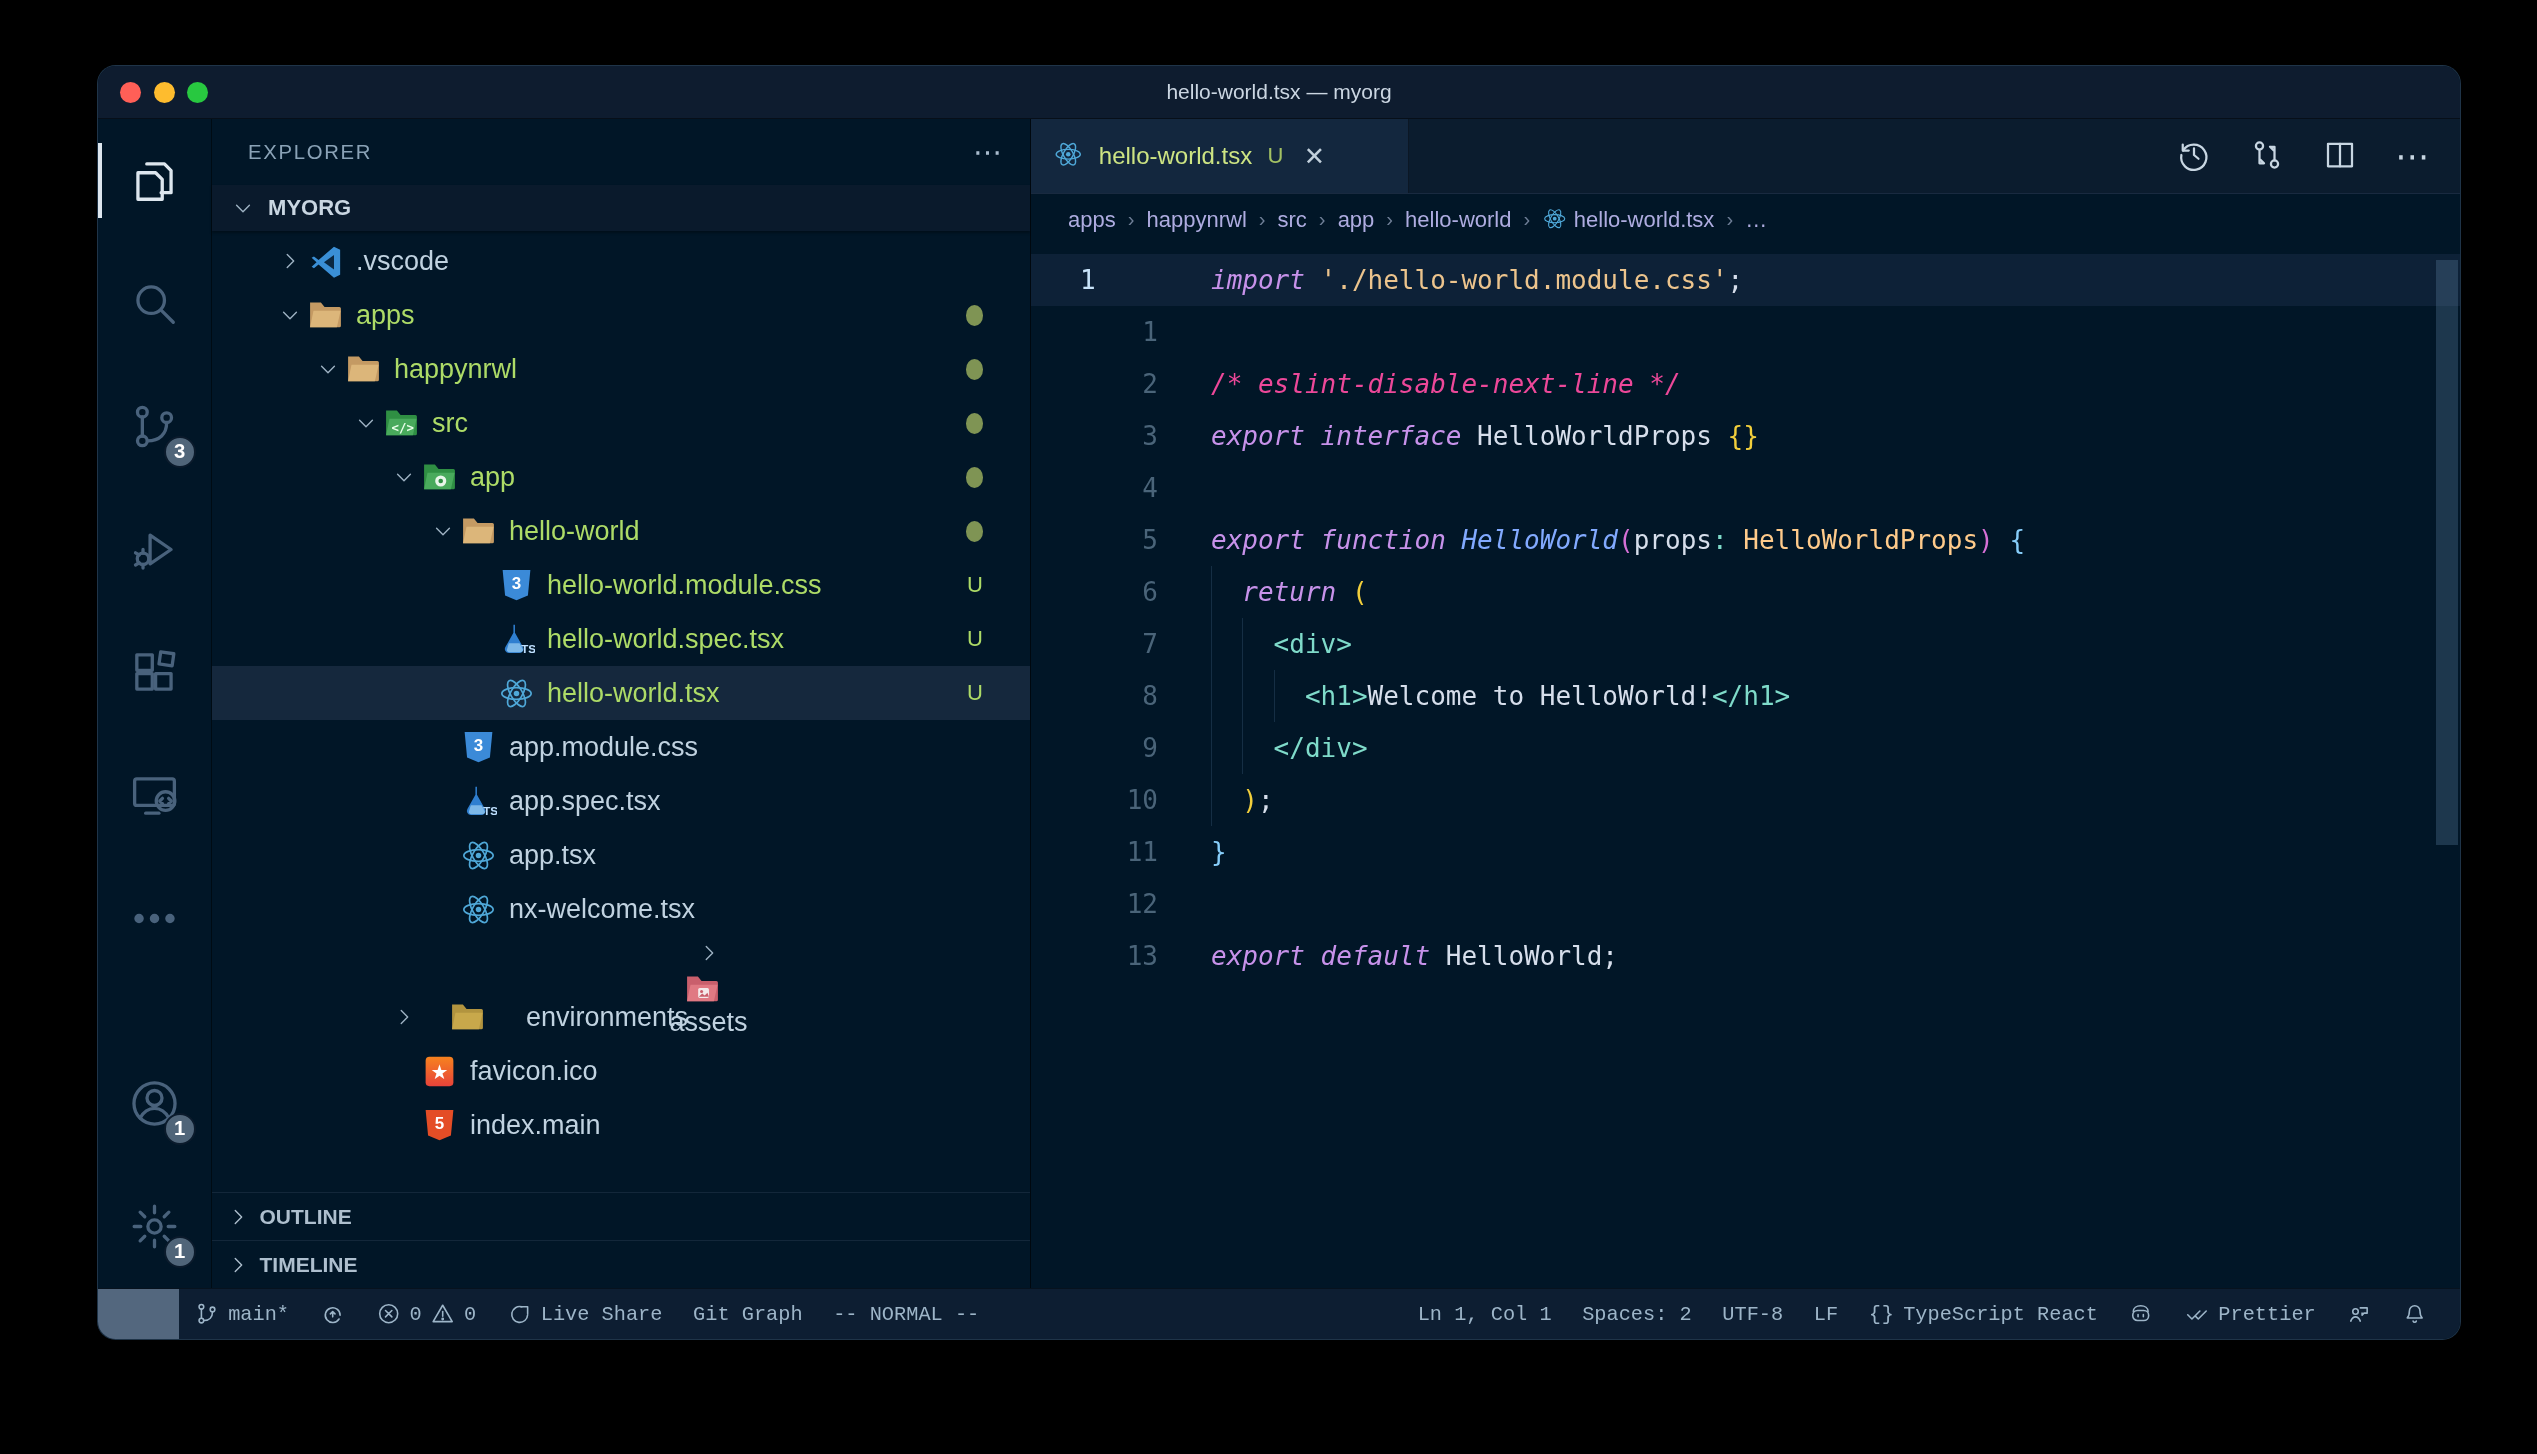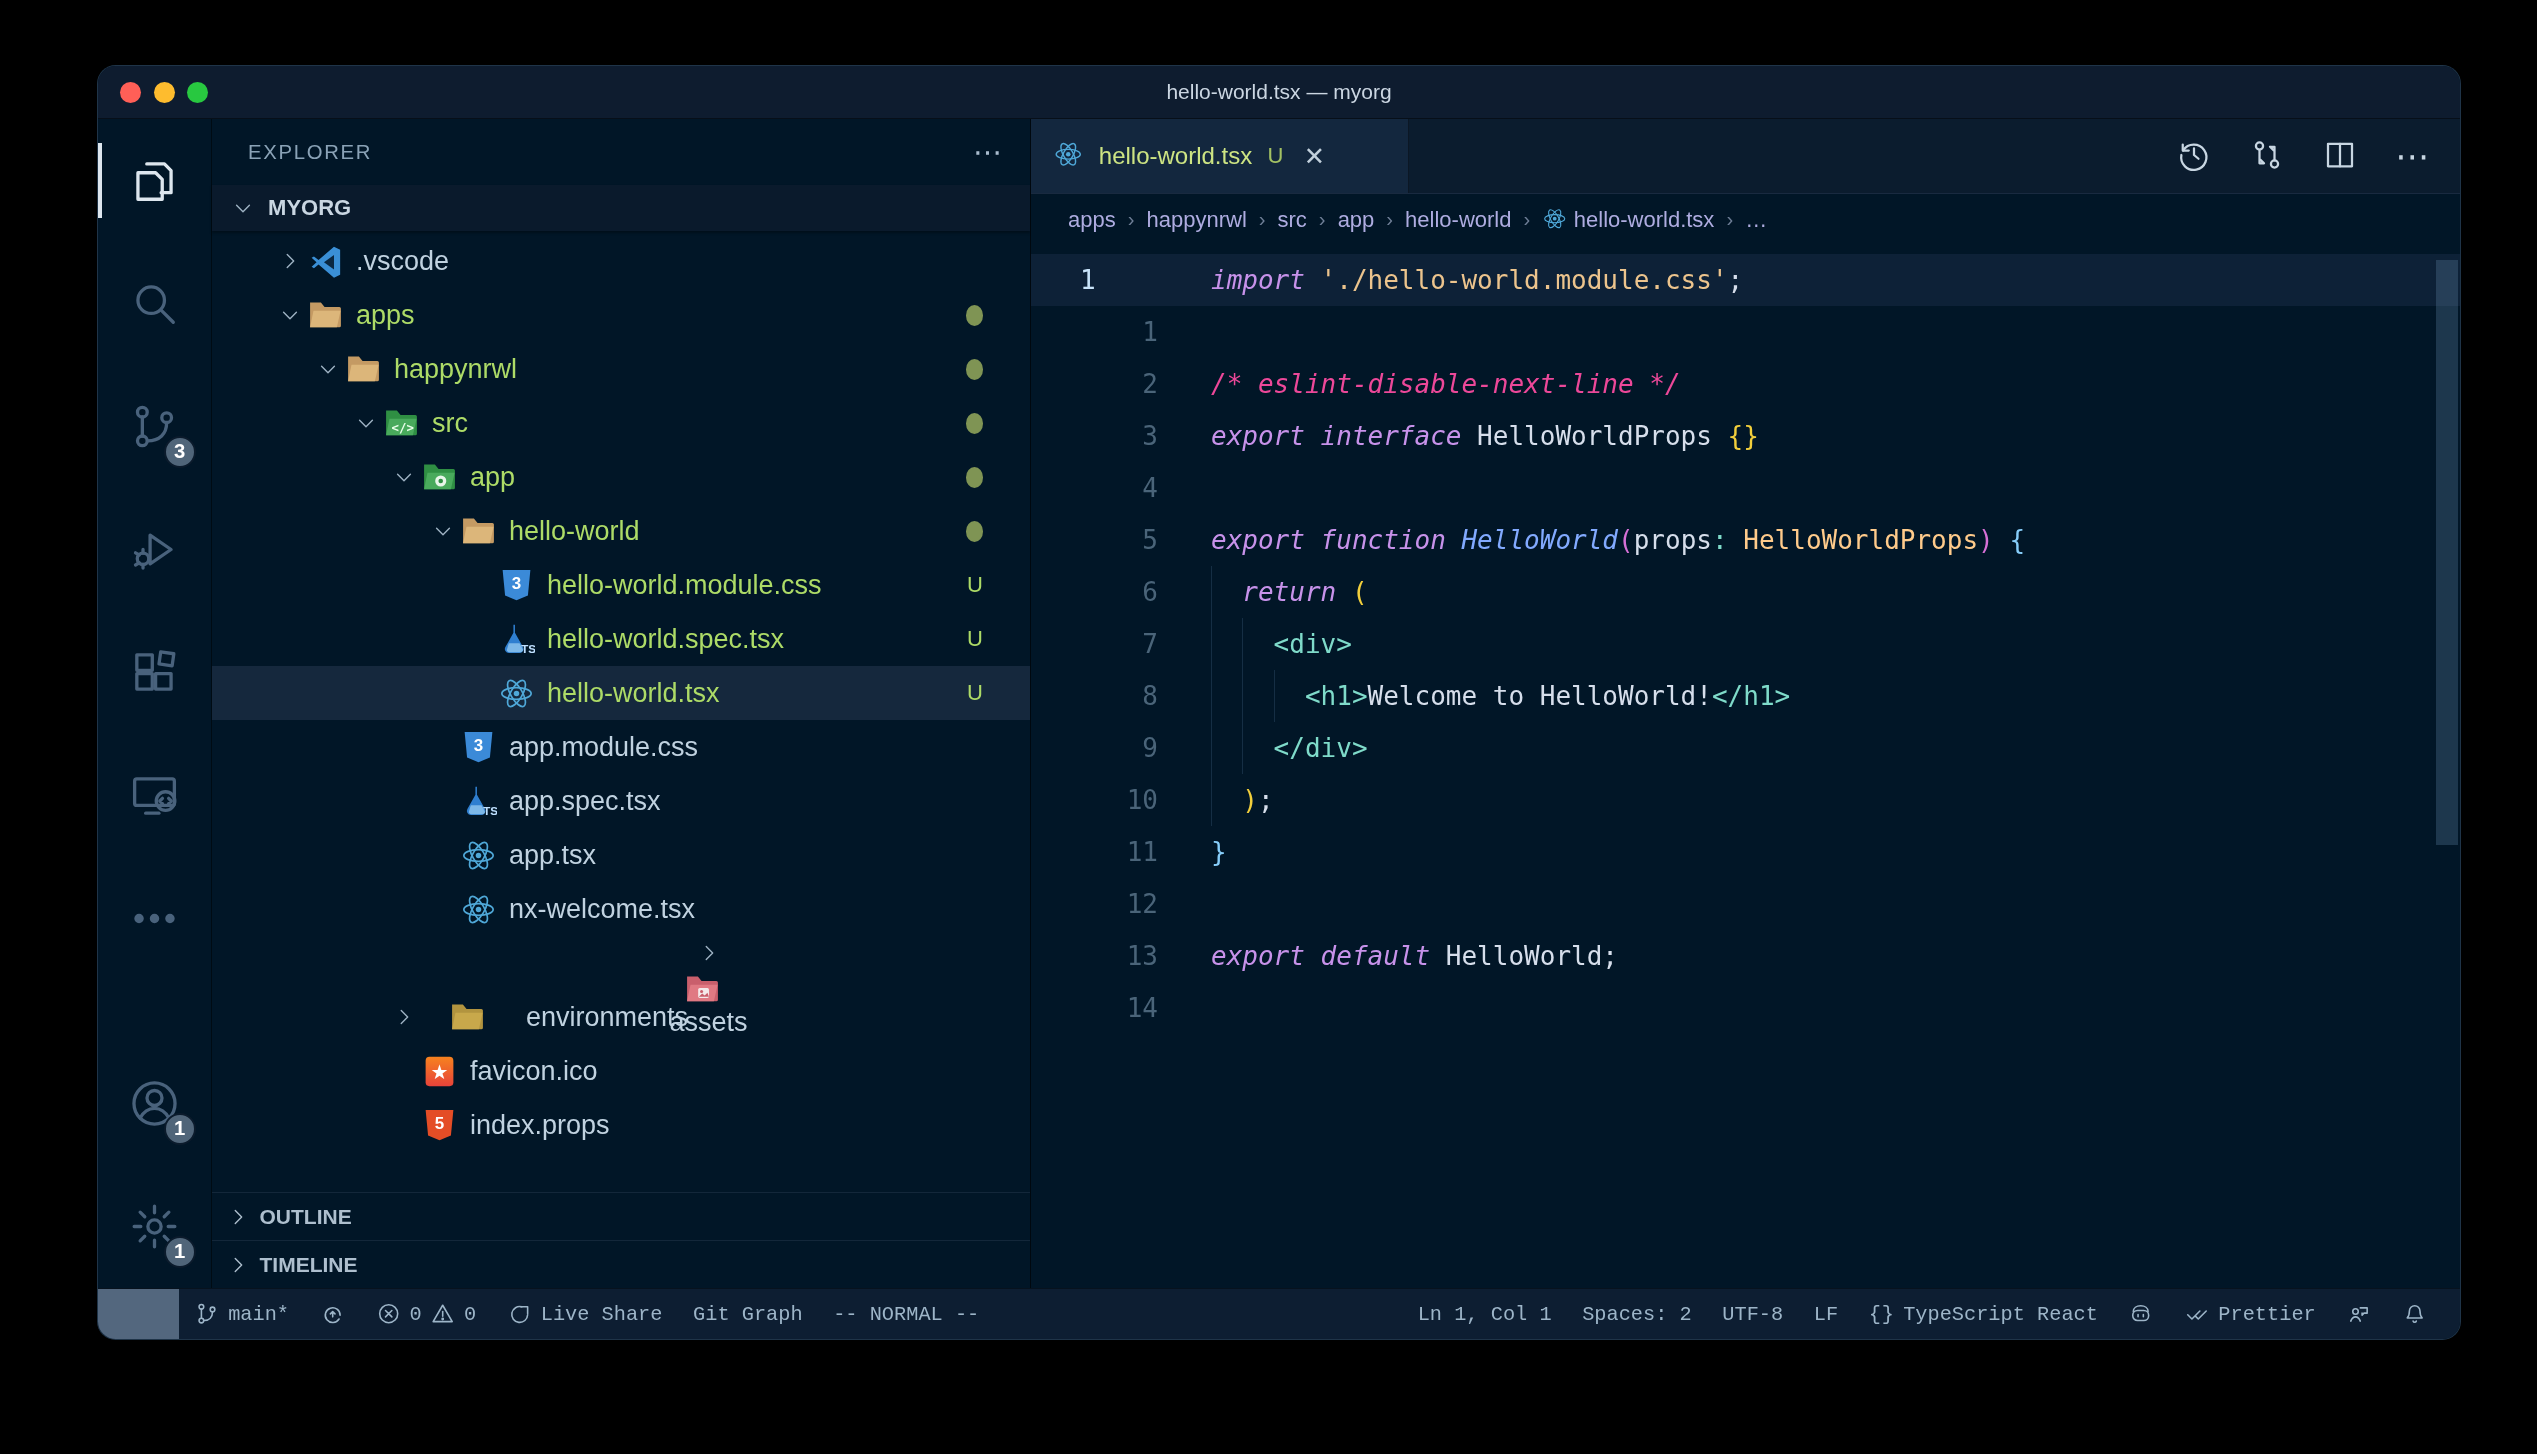--- a/index.html
+++ b/index.html
@@ -464,21 +464,21 @@
             <span class="tree-label">favicon.ico</span>
           </div>
           <div class="tree-row" style="padding-left: 175px;">
             <span class="tree-chev"></span>
             <span class="tree-icon">
               <svg viewBox="0 0 24 24">
                 <polygon points="3,2 21,2 19.4,18.5 12,21.5 4.6,18.5" fill="#e44d26"></polygon>
                 <text x="12" y="14.5" font-size="11" font-weight="bold" fill="#fff" text-anchor="middle" font-family="Liberation Sans,sans-serif">5</text>
               </svg>
             </span>
-            <span class="tree-label">index.props</span>
+            <span class="tree-label">index.main</span>
           </div>
         </div>
       <div id="sb-sections">
           <div class="sb-section">
             <span class="tree-chev">
               <svg viewBox="0 0 24 24" fill="none" stroke="currentColor" stroke-width="1.5" stroke-linecap="round" stroke-linejoin="round">
                 <path d="M9 5l7 7-7 7"></path>
               </svg>
             </span>
             <span>OUTLINE</span>
@@ -554,21 +554,20 @@
             <div class="code-line"><span class="gutter">4</span><span class="line-text"></span></div>
             <div class="code-line"><span class="gutter">5</span><span class="line-text"><span class="tk-kw">export</span><span class="tk-fg"> </span><span class="tk-kw">function</span><span class="tk-fg"> </span><span class="tk-fn">HelloWorld</span><span class="tk-pink">(</span><span class="tk-fg">props</span><span class="tk-teal">:</span><span class="tk-type"> HelloWorldProps</span><span class="tk-pink">)</span><span class="tk-fg"> </span><span class="tk-blue">{</span></span></div>
             <div class="code-line"><span class="gutter">6</span><span class="guide" style="left:calc(180px + 0ch)"></span><span class="line-text"><span class="tk-kw">  return</span><span class="tk-fg"> </span><span class="tk-gold">(</span></span></div>
             <div class="code-line"><span class="gutter">7</span><span class="guide" style="left:calc(180px + 0ch)"></span><span class="guide" style="left:calc(180px + 2ch)"></span><span class="line-text"><span class="tk-teal">    &lt;div&gt;</span></span></div>
             <div class="code-line"><span class="gutter">8</span><span class="guide" style="left:calc(180px + 0ch)"></span><span class="guide" style="left:calc(180px + 2ch)"></span><span class="guide" style="left:calc(180px + 4ch)"></span><span class="line-text"><span class="tk-teal">      &lt;h1&gt;</span><span class="tk-fg">Welcome to HelloWorld!</span><span class="tk-teal">&lt;/h1&gt;</span></span></div>
             <div class="code-line"><span class="gutter">9</span><span class="guide" style="left:calc(180px + 0ch)"></span><span class="guide" style="left:calc(180px + 2ch)"></span><span class="line-text"><span class="tk-teal">    &lt;/div&gt;</span></span></div>
             <div class="code-line"><span class="gutter">10</span><span class="guide" style="left:calc(180px + 0ch)"></span><span class="line-text"><span class="tk-gold">  )</span><span class="tk-fg">;</span></span></div>
             <div class="code-line"><span class="gutter">11</span><span class="line-text"><span class="tk-blue">}</span></span></div>
             <div class="code-line"><span class="gutter">12</span><span class="line-text"></span></div>
             <div class="code-line"><span class="gutter">13</span><span class="line-text"><span class="tk-kw">export default</span><span class="tk-fg"> HelloWorld;</span></span></div>
-            <div class="code-line"><span class="gutter">14</span><span class="line-text"></span></div>
           </div>
         <div class="scrollbar"></div>
       </div>
     </div>
   </div>
 
   <div class="statusbar">
     <div class="remote-box">
       <span></span>
     </div>

